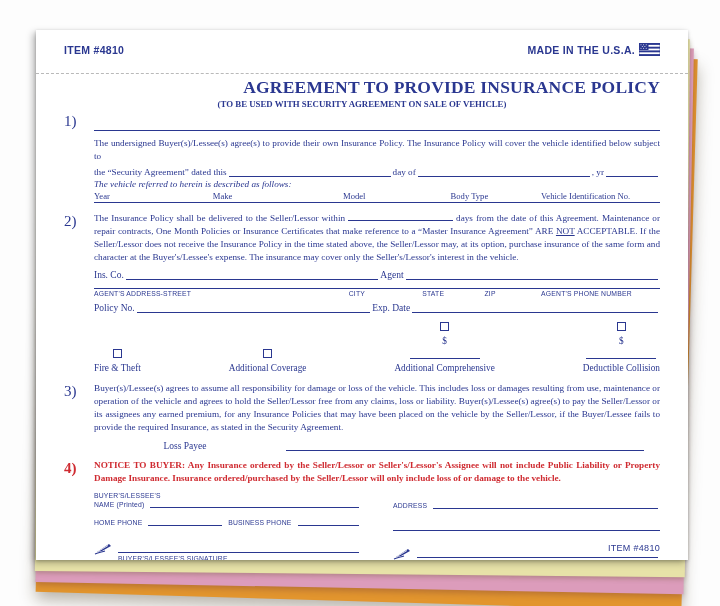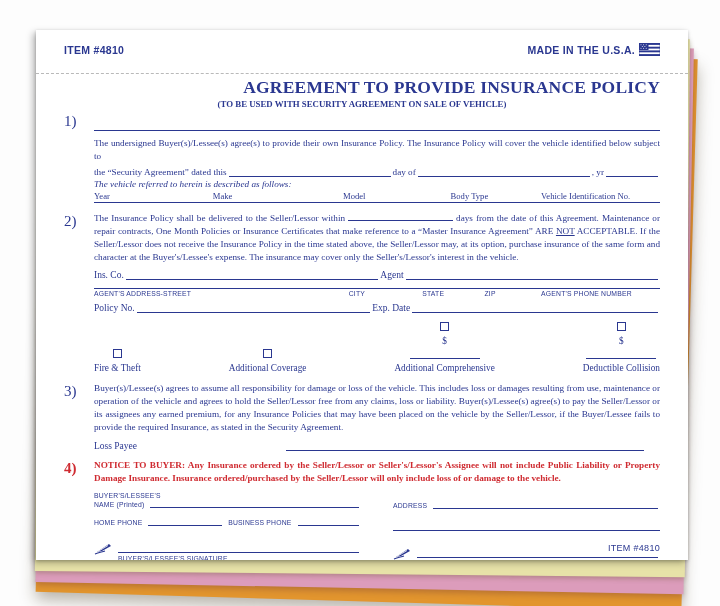--- a/index.html
+++ b/index.html
@@ -52,21 +52,21 @@
   .tlabels{display:flex;padding-top:1px;}
   .tlabels span:nth-child(1){flex:0 0 45%;}
   .tlabels span:nth-child(2){flex:0 0 13%;}
   .tlabels span:nth-child(3){flex:0 0 11%;}
   .tlabels span:nth-child(4){flex:0 0 10%;}
   .tlabels span:nth-child(5){flex:1;}
   .check-row{display:flex;justify-content:space-between;align-items:flex-end;font-size:9.3px;margin-top:9px;}
   .cb-group{display:flex;align-items:center;gap:4px;flex-direction:column;}
   .cb{width:9px;height:9px;border:1.4px solid var(--navy);flex:none;margin-bottom:1px;cursor:pointer;}
   .lp-row{display:flex;align-items:flex-end;font-size:9.5px;margin-right:14px;}
-  .lp-row .lab{flex:0 0 190px;text-align:left;padding-right:8px;}
+  .lp-row .lab{flex:0 0 190px;text-align:center;padding-right:8px;}
   .red{color:var(--red);}
   .red .num,.red .para{color:var(--red);font-weight:bold;}
   
   .foot{display:grid;grid-template-columns:1fr 32px 1fr;margin-top:7px;margin-left:30px;}
   .fl{grid-column:1;} .fr{grid-column:3;}
   .frow-tiny{display:flex;align-items:flex-end;}
   .frow-tiny .tinycaps{flex:none;padding-right:4px;}
   .sig{display:flex;align-items:flex-end;margin-top:16px;}
   .pen{flex:none;margin-right:2px;margin-bottom:-2px;}
   .sig-label{margin-top:2px;padding-left:24px;}

